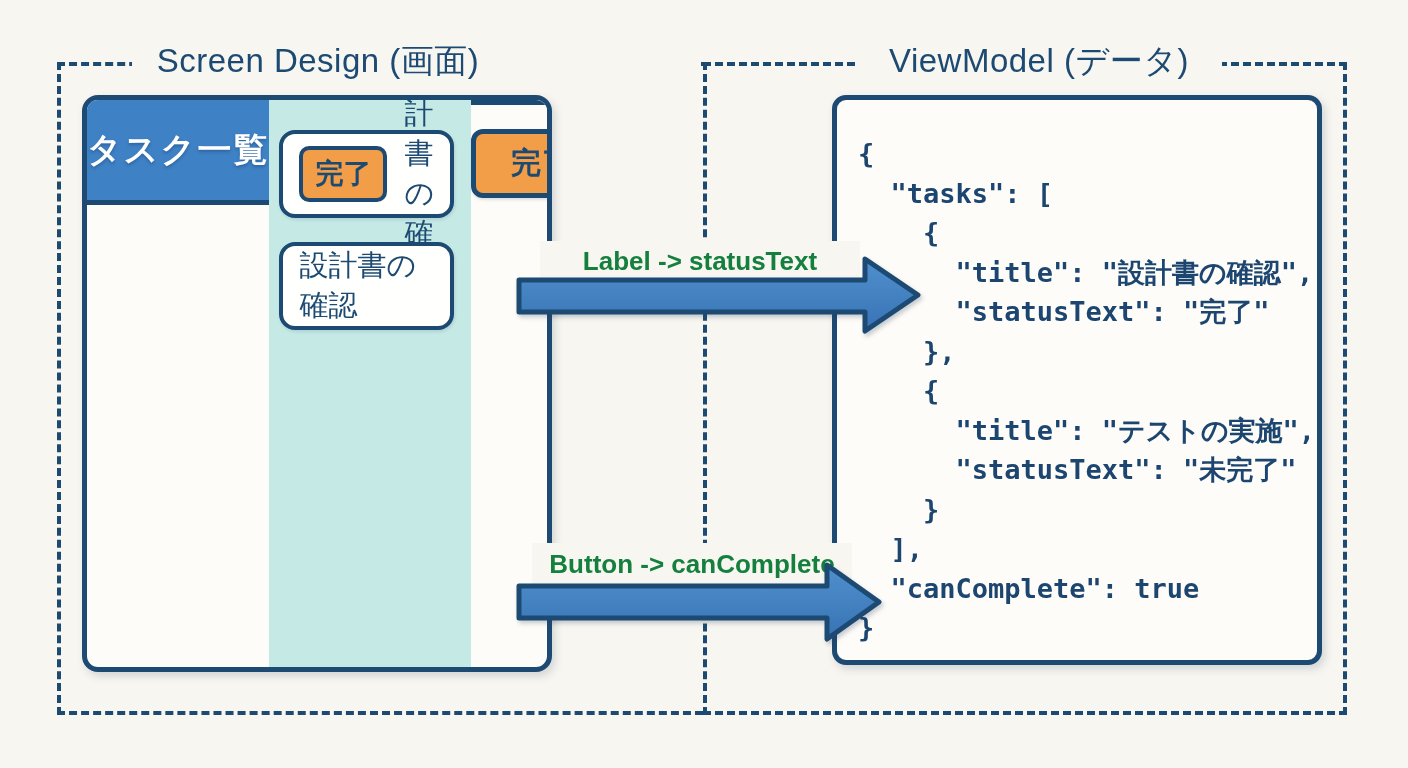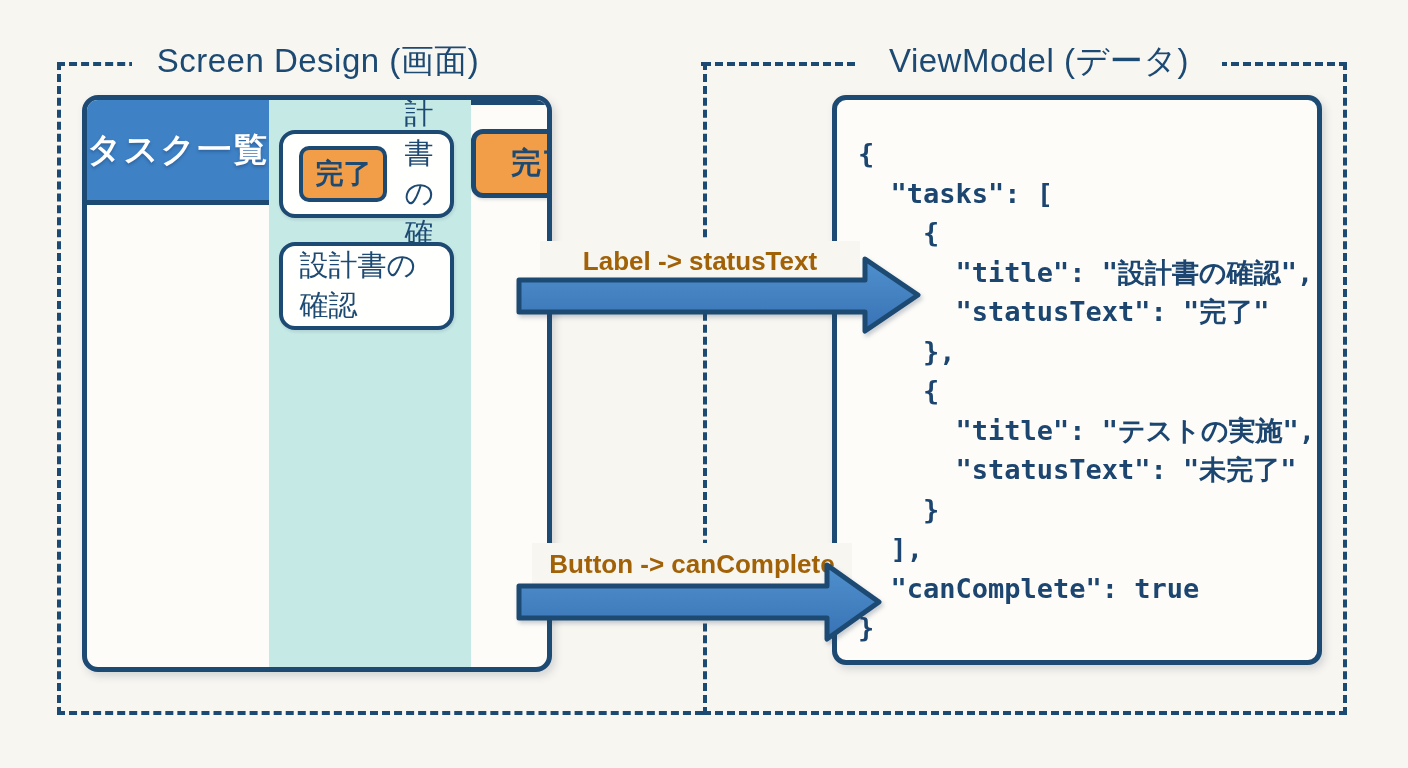--- a/index.html
+++ b/index.html
@@ -106,21 +106,21 @@
     white-space: pre;
   }
 
   
   .arrow { position: absolute; filter: drop-shadow(2px 3px 2px rgba(40,60,90,0.25)); }
   .a1 { left: 515px; top: 255px; }
   .a2 { left: 515px; top: 560px; }
   .arrow-label {
     position: absolute;
     background: #f8f6f1;
-    font-size: 26px; font-weight: bold; color: #a16207;
+    font-size: 26px; font-weight: bold; color: #15803d;
     text-align: center;
     white-space: nowrap;
   }
   .l1 { left: 540px; top: 241px; width: 320px; height: 40px; line-height: 40px; }
   .l2 { left: 532px; top: 543px; width: 320px; height: 42px; line-height: 42px; }
 </style>
 </head>
 <body>
 
 <div>

